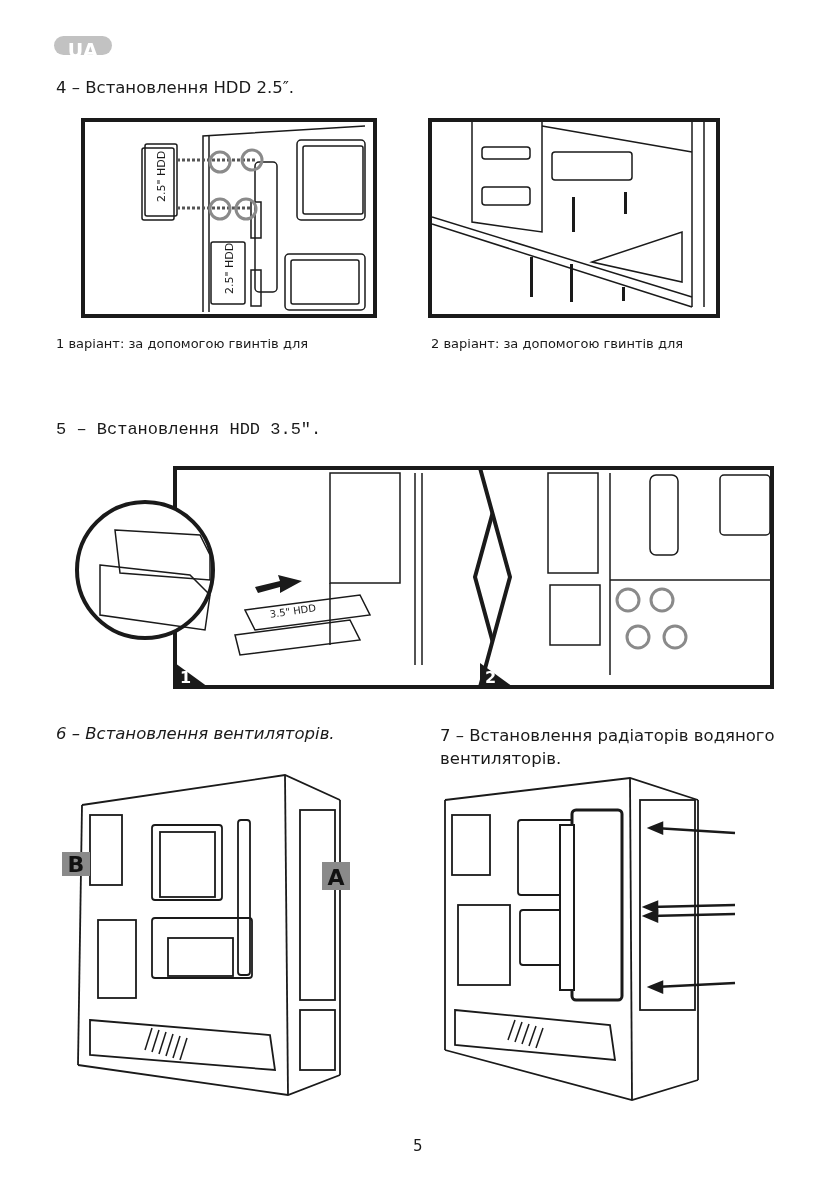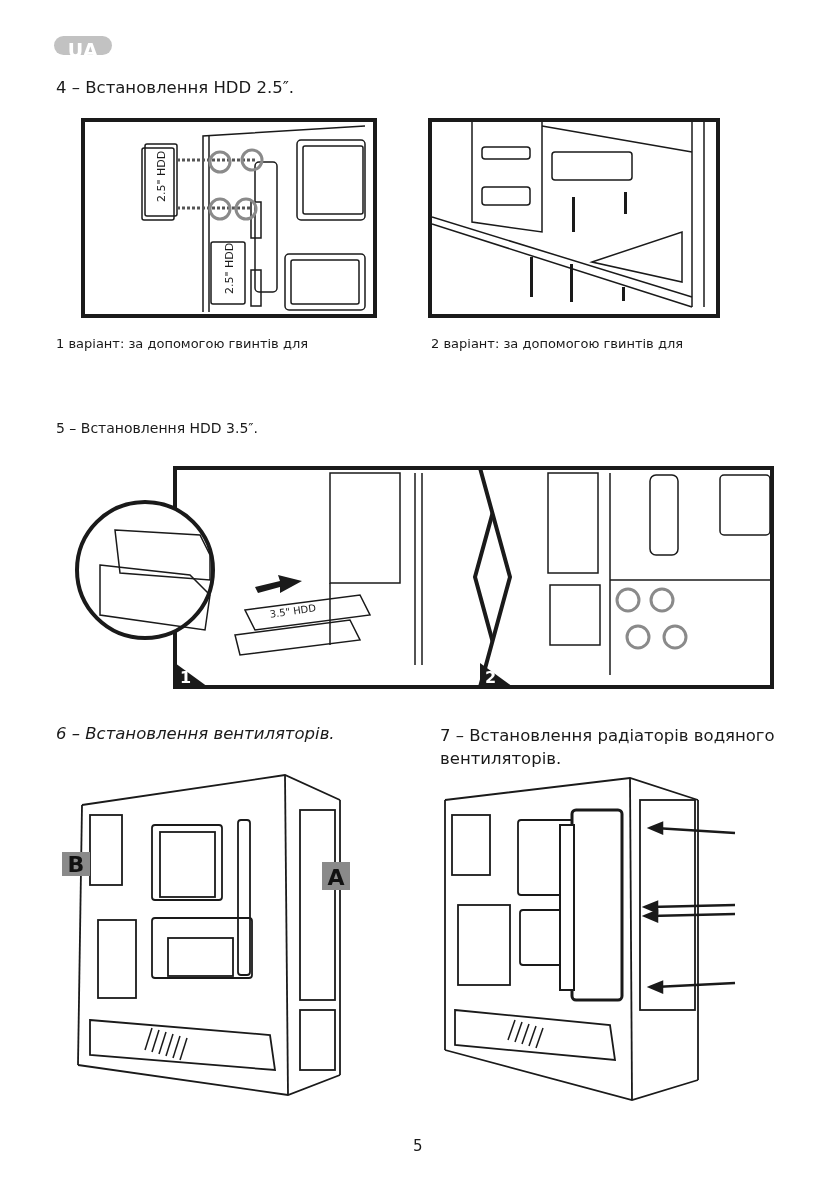--- a/index.html
+++ b/index.html
@@ -3,21 +3,21 @@
 <meta charset="utf-8">
 <style>
   html, body { margin: 0; padding: 0; background: #fff; }
   body { width: 839px; height: 1191px; position: relative; overflow: hidden;
          font-family: "DejaVu Sans", "Liberation Sans", sans-serif; color: #1a1a1a; }
   .abs { position: absolute; }
   .lang-badge { left: 54px; top: 36px; width: 58px; height: 19px; background: #c2c2c2;
                 border-radius: 14px; color: #fff; font-weight: bold; font-size: 19px;
                 text-align: center; line-height: 28px; letter-spacing: 0.5px; }
   .heading { font-size: 16.5px; white-space: nowrap; }
-  .heading.small { font-size: 14px; }
+  .heading.small { font-size: 17px; font-family: Liberation Mono, monospace; }
   .caption { font-size: 13px; line-height: 21px; }
   .frame { border: 4px solid #1a1a1a; background: #fff; box-sizing: border-box; overflow: hidden; }
   .page-num { font-size: 15px; }
   svg { display: block; }
 </style>
 </head>
 <body>
 
 <div class="abs lang-badge">UA</div>
 

